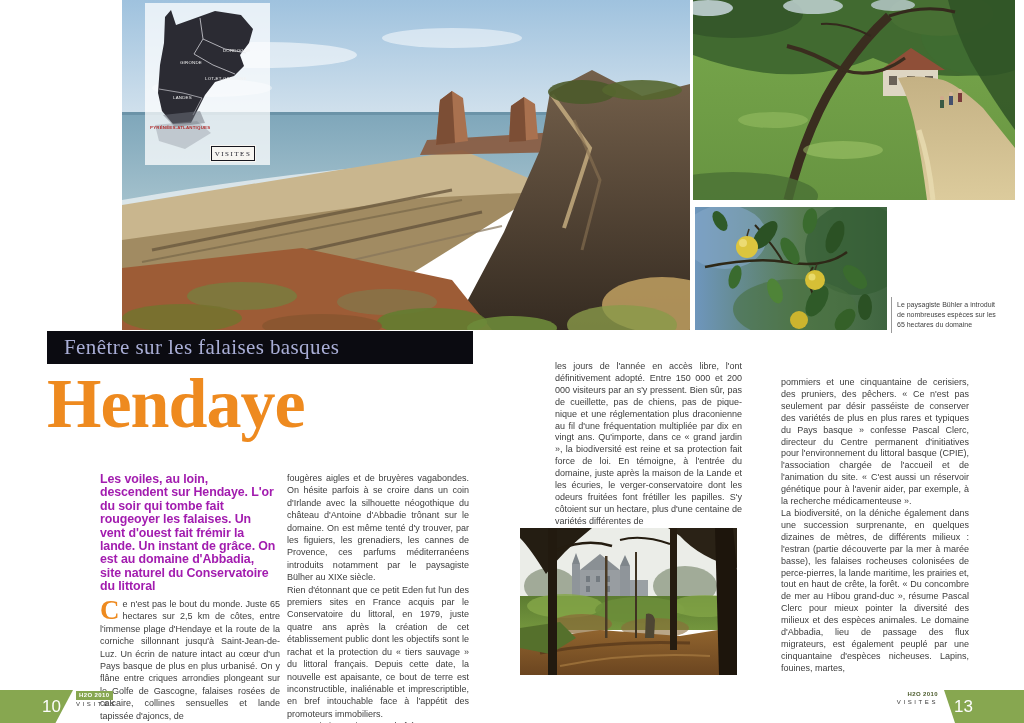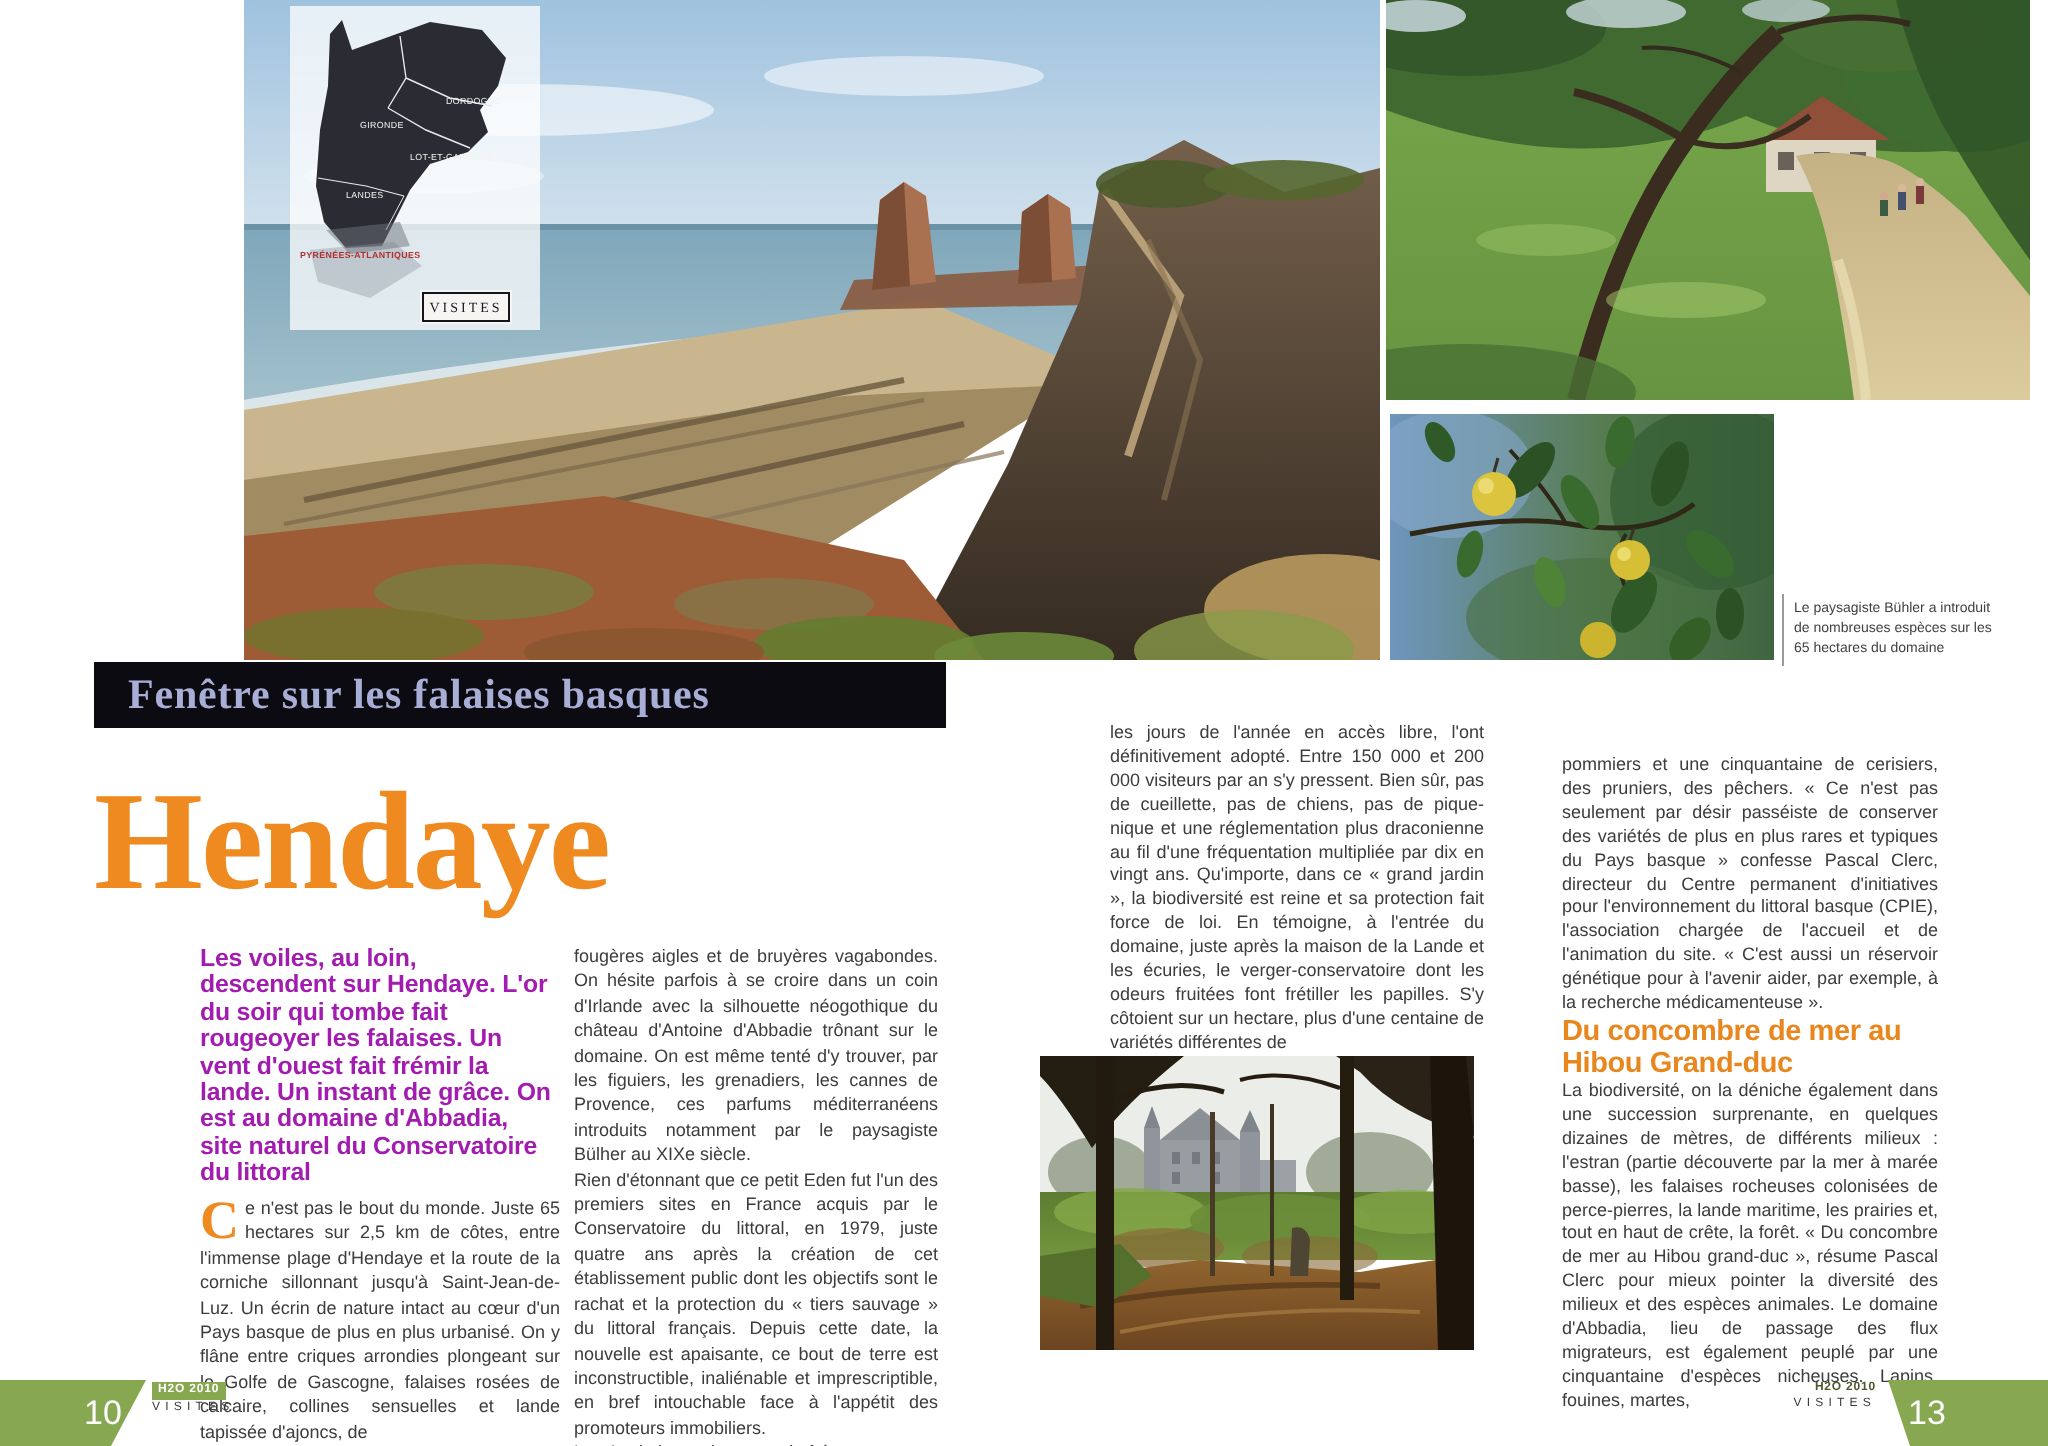--- a/index.html
+++ b/index.html
@@ -12,25 +12,25 @@
   
   #map-inset{left:145px;top:3px;width:125px;height:162px;background:rgba(255,255,255,.74);}
   .map-label{position:absolute;color:#f2f2f2;font-size:4.4px;letter-spacing:.2px;white-space:nowrap;}
   .map-label.red{color:#b22f2f;font-weight:bold;}
   #visites-box{position:absolute;left:66px;top:143px;width:42px;height:13px;
       background:#f7f5f1;border:1px solid #15151d;outline:1px solid #f7f5f1;
       display:flex;align-items:center;justify-content:center;
       font-family:"Liberation Serif",serif;font-size:7px;letter-spacing:1.5px;color:#1c1c28;}
   
   #kicker-banner{left:47px;top:331px;width:426px;height:33px;background:#0b0b11;
-      display:flex;align-items:center;font-weight:bold;}
+      display:flex;align-items:center;}
   #kicker-banner span{font-family:"Liberation Serif",serif;font-size:21px;color:#a9aed6;
       padding-left:17px;letter-spacing:.4px;}
   #article-title{left:47px;top:369px;font-family:"Liberation Serif",serif;font-weight:bold;
-      font-size:70px;color:#ee8a1f;letter-spacing:-1px;line-height:1;margin-top:18px;}
+      font-size:70px;color:#ee8a1f;letter-spacing:-1px;line-height:1;}
   
   .intro{left:100px;top:473px;width:178px;font-size:12.4px;font-weight:bold;
       color:#a21caf;line-height:13.4px;letter-spacing:-.1px;}
   .bodycol{font-size:9px;color:#3c3c3c;line-height:12.4px;text-align:justify;}
   .bodycol p{margin:0;}
   #col1{left:100px;top:598px;width:180px;}
   #col2{left:287px;top:472px;width:182px;}
   #col3{left:555px;top:361px;width:187px;line-height:11.9px;}
   #col4{left:781px;top:377px;width:188px;line-height:11.9px;}
   .dropcap{float:left;color:#ee8a1f;font-size:27px;line-height:22px;font-weight:bold;
@@ -294,21 +294,20 @@
   <p>Rien d'étonnant que ce petit Eden fut l'un des premiers sites en France acquis par le Conservatoire du littoral, en 1979, juste quatre ans après la création de cet établissement public dont les objectifs sont le rachat et la protection du « tiers sauvage » du littoral français. Depuis cette date, la nouvelle est apaisante, ce bout de terre est inconstructible, inaliénable et imprescriptible, en bref intouchable face à l'appétit des promoteurs immobiliers.</p>
   <p>Les Aquitains, qui peuvent le fréquenter tous</p>
 </div>
 
 <div id="col3" class="abs bodycol">
   <p>les jours de l'année en accès libre, l'ont définitivement adopté. Entre 150 000 et 200 000 visiteurs par an s'y pressent. Bien sûr, pas de cueillette, pas de chiens, pas de pique-nique et une réglementation plus draconienne au fil d'une fréquentation multipliée par dix en vingt ans. Qu'importe, dans ce « grand jardin », la biodiversité est reine et sa protection fait force de loi. En témoigne, à l'entrée du domaine, juste après la maison de la Lande et les écuries, le verger-conservatoire dont les odeurs fruitées font frétiller les papilles. S'y côtoient sur un hectare, plus d'une centaine de variétés différentes de</p>
 </div>
 
 <div id="col4" class="abs bodycol">
   <p>pommiers et une cinquantaine de cerisiers, des pruniers, des pêchers. « Ce n'est pas seulement par désir passéiste de conserver des variétés de plus en plus rares et typiques du Pays basque » confesse Pascal Clerc, directeur du Centre permanent d'initiatives pour l'environnement du littoral basque (CPIE), l'association chargée de l'accueil et de l'animation du site. « C'est aussi un réservoir génétique pour à l'avenir aider, par exemple, à la recherche médicamenteuse ».</p>
-  <p class="subhead">Du concombre de mer au Hibou Grand-duc</p>
   <p>La biodiversité, on la déniche également dans une succession surprenante, en quelques dizaines de mètres, de différents milieux : l'estran (partie découverte par la mer à marée basse), les falaises rocheuses colonisées de perce-pierres, la lande maritime, les prairies et, tout en haut de crête, la forêt. « Du concombre de mer au Hibou grand-duc », résume Pascal Clerc pour mieux pointer la diversité des milieux et des espèces animales. Le domaine d'Abbadia, lieu de passage des flux migrateurs, est également peuplé par une cinquantaine d'espèces nicheuses. Lapins, fouines, martes,</p>
 </div>
 
 <div id="folio-left-shape" class="abs folio-green"></div>
 <div id="page-left-num" class="pageno">10</div>
 <div id="folio-meta-left" class="folio-meta">
   <span class="h2o-chip">H2O 2010</span>
   <span class="visites-word">VISITES</span>
 </div>
 

